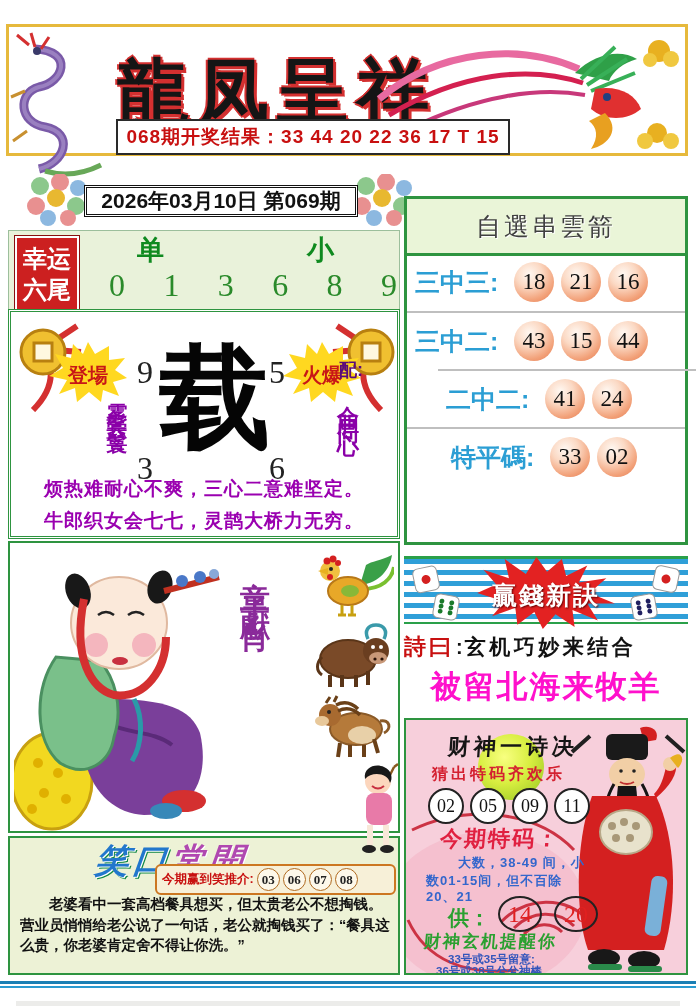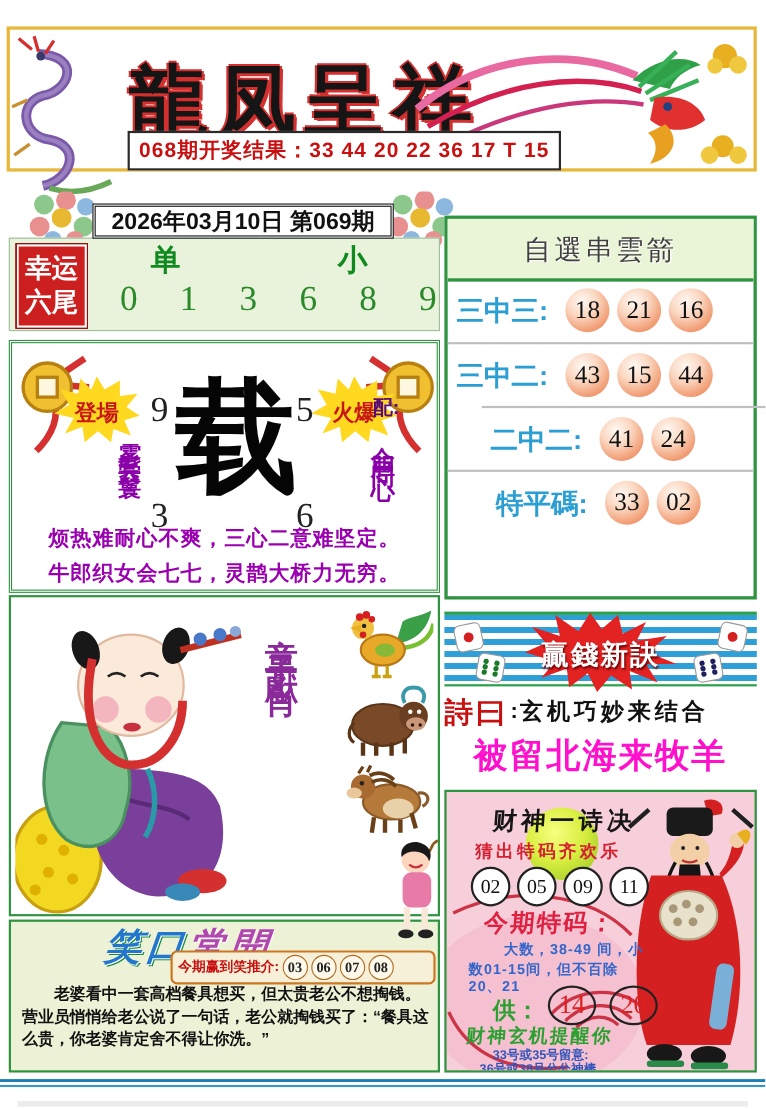--- a/index.html
+++ b/index.html
@@ -15,21 +15,21 @@
   .result-box{left:113px;top:118px;width:394px;height:36px;border:2px solid #2a2a2a;background:#fff;
     display:flex;align-items:center;justify-content:center;z-index:5;}
   .result-box span{color:#c81010;font-weight:bold;font-size:19px;letter-spacing:1px;}
 
   
   .date-bar{left:84px;top:185px;width:274px;height:32px;border:3px double #111;background:#fff;
     display:flex;align-items:center;justify-content:center;font-size:21px;font-weight:bold;color:#111;z-index:4;}
   .cluster{top:174px;width:62px;height:52px;}
 
   
-  .lucky-box{left:8px;top:216px;width:392px;height:85px;background:#e9f2da;border:1px solid #9cbf9c;}
+  .lucky-box{left:8px;top:230px;width:392px;height:85px;background:#e9f2da;border:1px solid #9cbf9c;}
   .lucky-label{position:absolute;left:5px;top:4px;width:64px;height:76px;background:#cc2020;
     box-shadow:inset 0 0 0 2px #fff;border:1px solid #8a0f0f;color:#fff;font-weight:bold;font-size:24px;
     display:flex;flex-direction:column;align-items:center;justify-content:center;line-height:1.3;}
   .lucky-attr{position:absolute;top:1px;color:#0f8a1f;font-weight:bold;font-size:27px;}
   .lucky-attr.a1{left:128px;} .lucky-attr.a2{left:298px;}
   .lucky-nums{position:absolute;left:100px;top:36px;width:288px;display:flex;justify-content:space-between;
     font-family:"Liberation Serif",serif;font-size:32px;color:#2a8a2a;}
 
   
   .mystery-box{left:8px;top:309px;width:392px;height:230px;background:#fff;border:3px double #2e9440;}
@@ -85,21 +85,21 @@
   .ball i{font-style:normal;font-family:"Liberation Serif",serif;font-size:23px;color:#111;}
 
   
   .tips-band{left:404px;top:556px;width:284px;height:68px;border-top:3px solid #2aa04a;border-bottom:2px solid #2aa04a;
     background:repeating-linear-gradient(180deg,#2f9fd8 0 5px,#ffffff 5px 11px);}
   .tips-star{position:absolute;left:46px;top:-2px;width:192px;height:72px;}
   .tips-title{position:absolute;left:46px;top:20px;width:192px;text-align:center;color:#fff;font-weight:bold;
     font-size:25px;letter-spacing:2px;text-shadow:1px 1px 2px #600;}
   .dice{position:absolute;width:64px;height:62px;}
   .poem-row{left:404px;top:630px;width:284px;height:34px;display:flex;align-items:center;}
-  .poem-label{color:#c81010;font-weight:bold;font-size:26px;font-family:"Liberation Serif",serif;letter-spacing:3px;}
+  .poem-label{color:#c81010;font-weight:bold;font-size:22px;font-family:"Liberation Serif",serif;letter-spacing:3px;}
   .poem-colon{color:#111;font-weight:bold;font-size:20px;margin:0 2px;}
   .poem-text{color:#111;font-weight:bold;font-size:21px;letter-spacing:3.5px;font-family:"Liberation Serif",serif;}
   .poem-magenta{left:400px;top:666px;width:292px;text-align:center;color:#ff10cc;font-weight:bold;font-size:31px;
     letter-spacing:2px;font-family:"Liberation Serif",serif;}
 
   
   .caishen-box{left:404px;top:718px;width:284px;height:257px;background:#f7cfdb;border:2px solid #2e9440;overflow:hidden;}
   .cs-title{position:absolute;left:42px;top:12px;color:#151515;font-weight:bold;font-size:22px;letter-spacing:4px;
     font-family:"Liberation Serif",serif;transform:skewX(-4deg);}
   .cs-sub{position:absolute;left:26px;top:44px;color:#d42030;font-weight:bold;font-size:16px;letter-spacing:3px;}

